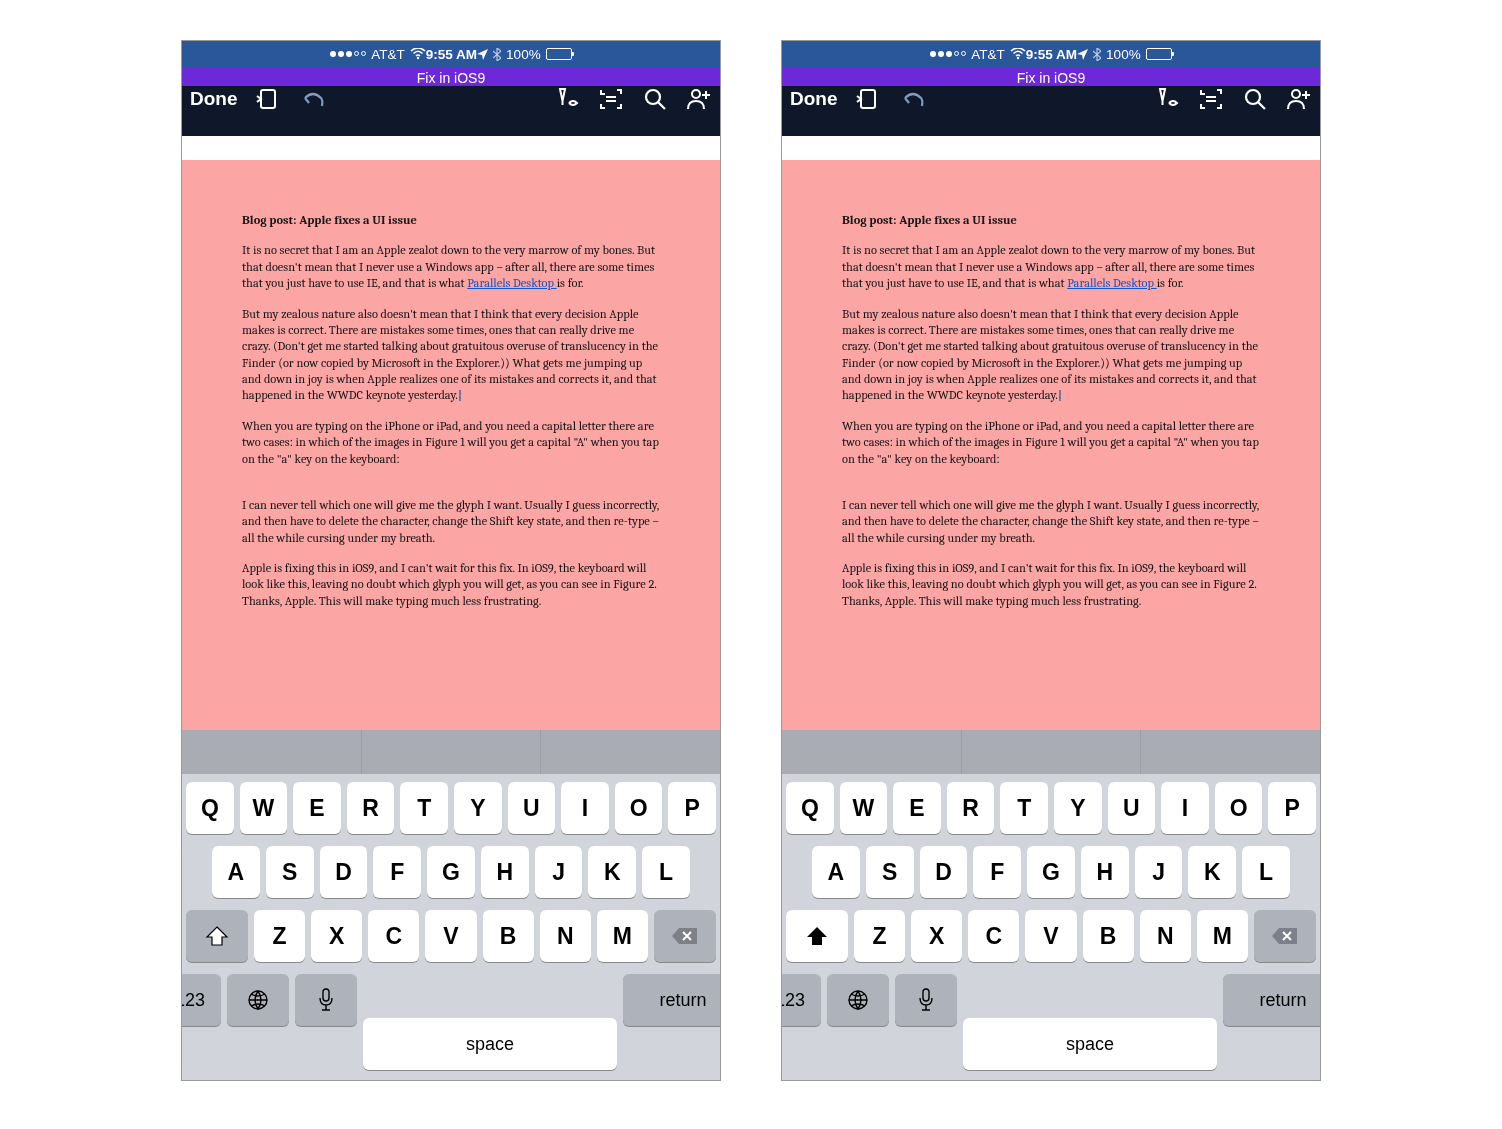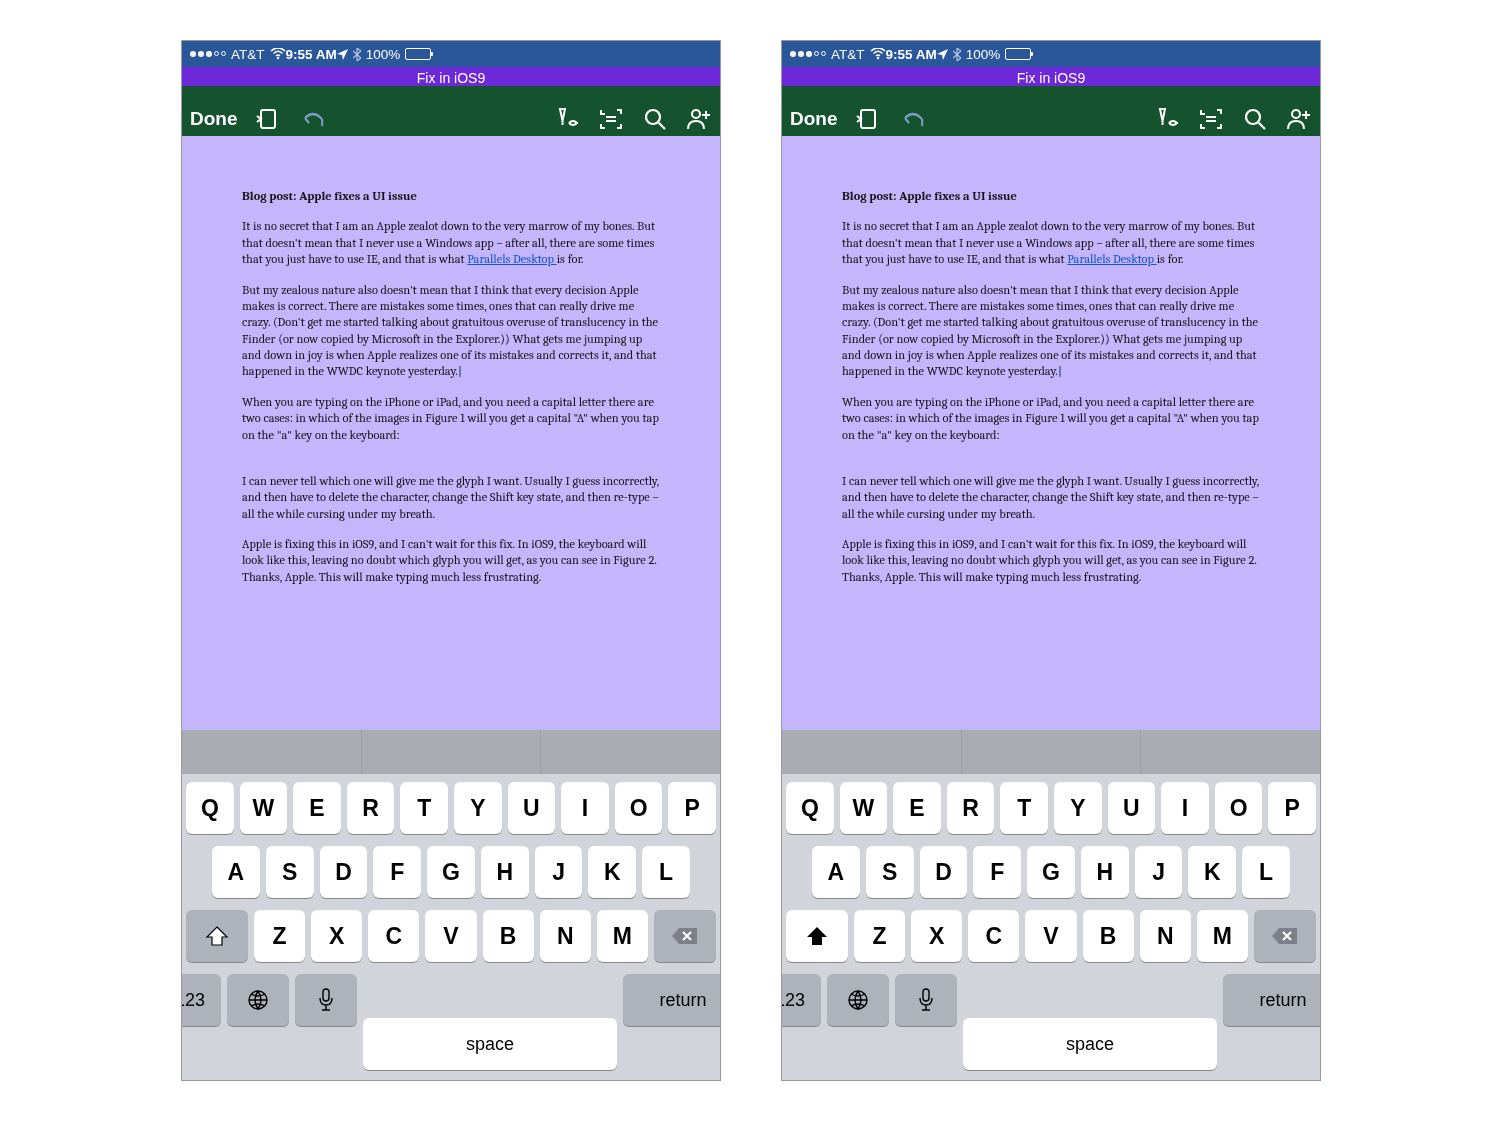--- a/index.html
+++ b/index.html
@@ -22,21 +22,21 @@
     flex-direction: column;
     overflow: hidden;
   }
   
   .statusbar {
     background: #2a569a;
     color: #fff;
     height: 26px;
     display: flex;
     align-items: center;
-    justify-content: flex-start;
+    justify-content: center;
     padding: 0 8px;
     font-size: 13.5px;
     font-weight: 500;
   }
   .statusbar .sb-left,
   .statusbar .sb-right { display: flex; align-items: center; gap: 5px; }
   .sig-dots { display: flex; gap: 2px; }
   .sig-dots span {
     width: 6px; height: 6px; border-radius: 50%;
     background: #fff;
@@ -55,41 +55,42 @@
   
   .titlebar {
     background: #6d28d9;
     color: #fff;
     text-align: center;
     font-size: 14px;
     padding: 3px 0 0 0;
   }
   
   .toolbar {
-    background: #14532d;
+    background: #0f172a;
     color: #fff;
     height: 50px;
     display: flex;
-    align-items: flex-end;
+    align-items: flex-start;
     padding: 0 8px 4px 8px;
     justify-content: space-between;
   }
   .toolbar .tb-left, .toolbar .tb-right { display: flex; align-items: center; gap: 18px; }
   .toolbar .done {
     font-size: 19px;
     font-weight: 600;
   }
   .tb-icon { width: 26px; height: 26px; display:flex;align-items:center;justify-content:center; }
   .tb-icon svg { stroke: #fff; }
   .tb-icon.dim svg { stroke: #7f9ac4; }
   
   .doc-wrap {
     flex: 1;
-    background: #c4b5fd;
+    background: #fca5a5;
     overflow: hidden;
+    margin-top: 24px;
   }
   .page {
     padding: 52px 60px 20px 60px;
     font-family: Cambria, Georgia, "Times New Roman", serif;
     color: #161616;
     font-size: 12.4px;
     line-height: 1.32;
   }
   .page .heading { font-weight: 700; margin-bottom: 14px; }
   .page p { margin-bottom: 14px; }

